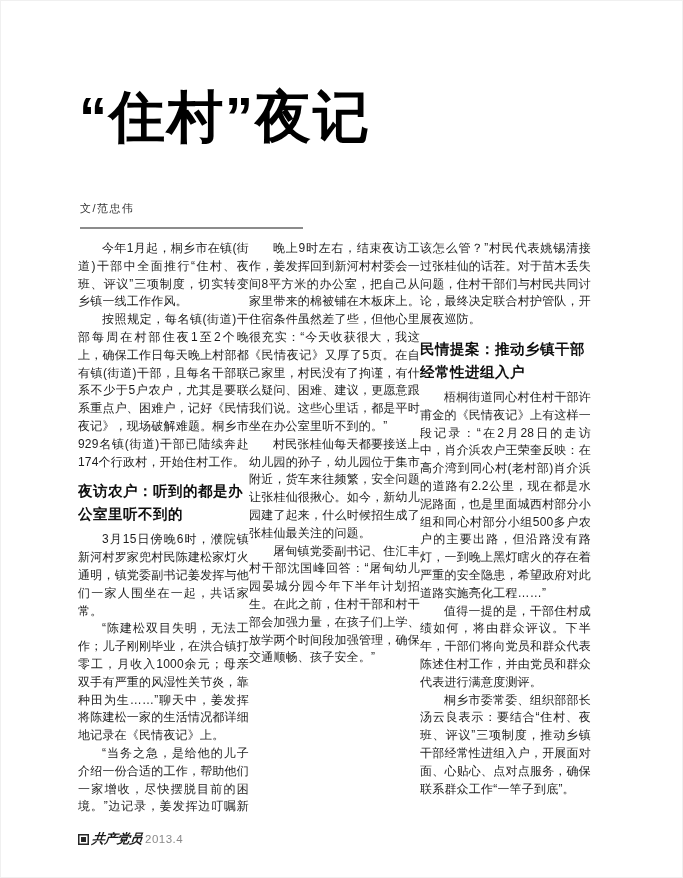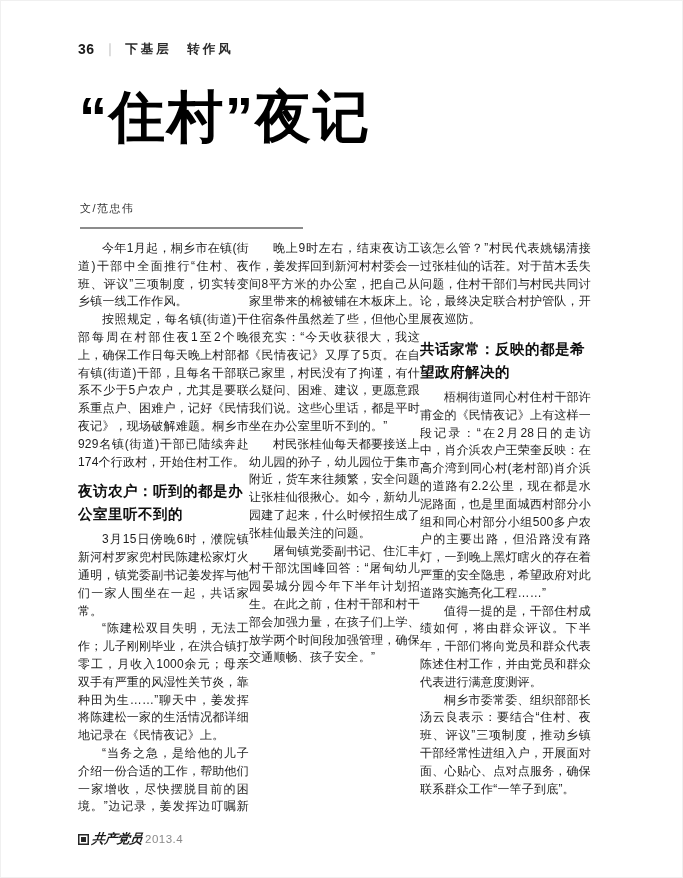--- a/index.html
+++ b/index.html
@@ -77,25 +77,20 @@
     color:#1a1a1a;letter-spacing:-0.5px;
     transform:skewX(-6deg);
   }
   .issue{font-size:11.5px;color:#8a8a8a;letter-spacing:.5px;}
 </style>
 </head>
 <body>
 
 <div class="page">
 
-  <div class="runhead">
-    <span class="pagenum">36</span>
-    <span class="runsep">｜</span>
-    <span class="runsection">下基层　转作风</span>
-  </div>
 
   <h1 class="title">“住村”夜记</h1>
   <div class="byline">文/范忠伟</div>
   <div class="rule"></div>
 
   <div class="columns">
 
     <div class="col">
       <p class="para">今年1月起，桐乡市在镇(街道)干部中全面推行“住村、夜班、评议”三项制度，切实转变乡镇一线工作作风。</p>
       <p class="para">按照规定，每名镇(街道)干部每周在村部住夜1至2个晚上，确保工作日每天晚上村部都有镇(街道)干部，且每名干部联系不少于5户农户，尤其是要联系重点户、困难户，记好《民情夜记》，现场破解难题。桐乡市929名镇(街道)干部已陆续奔赴174个行政村，开始住村工作。</p>
@@ -108,21 +103,21 @@
 
     <div class="col">
       <p class="para">晚上9时左右，结束夜访工作，姜发挥回到新河村村委会一间8平方米的办公室，把自己从家里带来的棉被铺在木板床上。住宿条件虽然差了些，但他心里很充实：“今天收获很大，我这《民情夜记》又厚了5页。在自己家里，村民没有了拘谨，有什么疑问、困难、建议，更愿意跟我们说。这些心里话，都是平时坐在办公室里听不到的。”</p>
       <p class="para">村民张桂仙每天都要接送上幼儿园的孙子，幼儿园位于集市附近，货车来往频繁，安全问题让张桂仙很揪心。如今，新幼儿园建了起来，什么时候招生成了张桂仙最关注的问题。</p>
       <p class="para">屠甸镇党委副书记、住汇丰村干部沈国峰回答：“屠甸幼儿园晏城分园今年下半年计划招生。在此之前，住村干部和村干部会加强力量，在孩子们上学、放学两个时间段加强管理，确保交通顺畅、孩子安全。”</p>
 
     </div>
 
     <div class="col">
       <p class="para no-indent">该怎么管？”村民代表姚锡清接过张桂仙的话茬。对于苗木丢失问题，住村干部们与村民共同讨论，最终决定联合村护管队，开展夜巡防。</p>
-      <h3 class="sec">共话家常：反映的都是希望政府解决的</h3>
+      <h3 class="sec">民情提案：推动乡镇干部经常性进组入户</h3>
       <p class="para">梧桐街道同心村住村干部许甫金的《民情夜记》上有这样一段记录：“在2月28日的走访中，肖介浜农户王荣奎反映：在高介湾到同心村(老村部)肖介浜的道路有2.2公里，现在都是水泥路面，也是里面城西村部分小组和同心村部分小组500多户农户的主要出路，但沿路没有路灯，一到晚上黑灯瞎火的存在着严重的安全隐患，希望政府对此道路实施亮化工程……”</p>
       <p class="para">值得一提的是，干部住村成绩如何，将由群众评议。下半年，干部们将向党员和群众代表陈述住村工作，并由党员和群众代表进行满意度测评。</p>
       <p class="para">桐乡市委常委、组织部部长汤云良表示：要结合“住村、夜班、评议”三项制度，推动乡镇干部经常性进组入户，开展面对面、心贴心、点对点服务，确保联系群众工作“一竿子到底”。</p>
     </div>
 
   </div>
 
   <div class="footer">
     <span class="logo-mark"></span>
     <span class="logo-text">共产党员</span>

